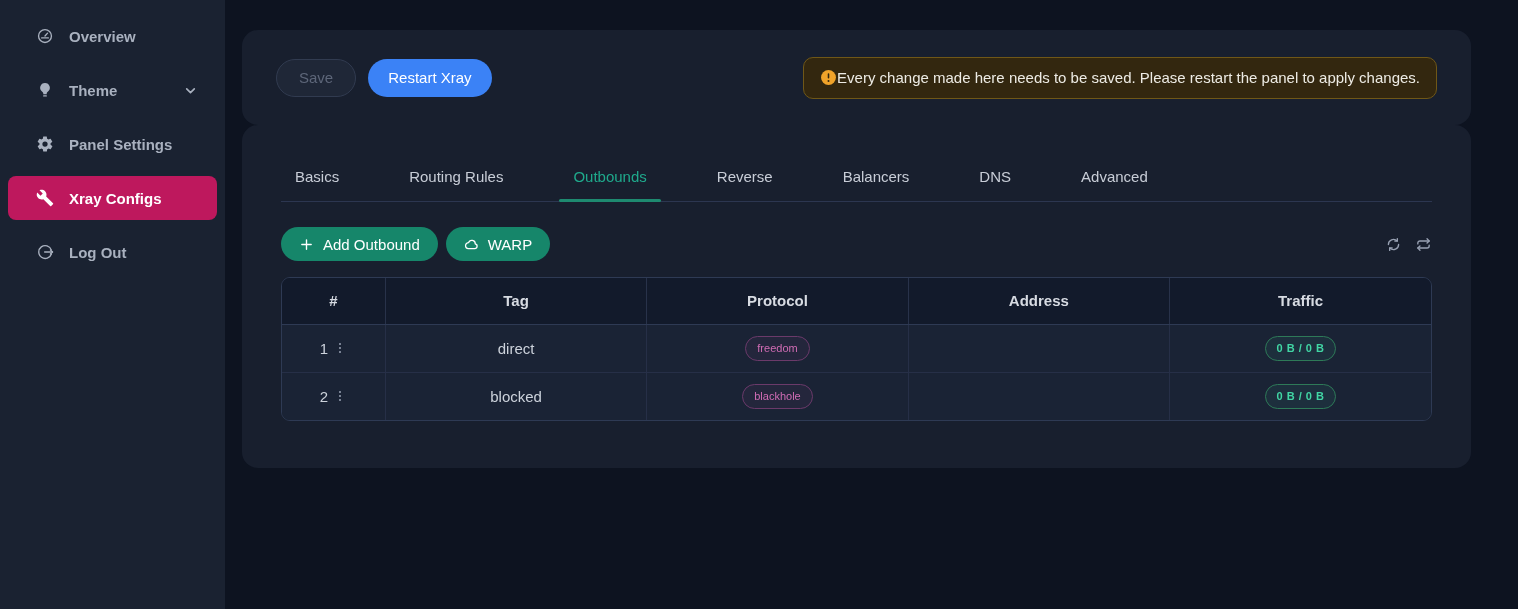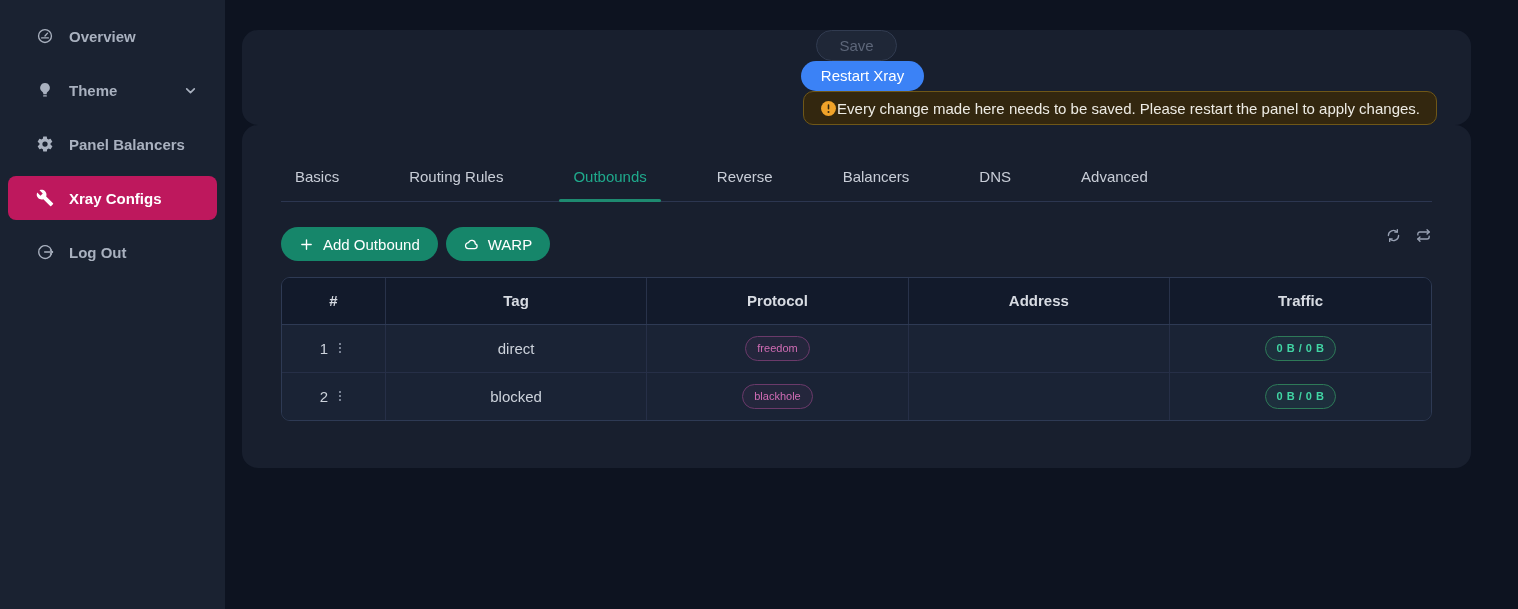--- a/index.html
+++ b/index.html
@@ -28,21 +28,21 @@
     cursor:pointer; white-space:nowrap;
   }
   .side-item .s-icon { width:18px; height:18px; margin-right:15px; display:flex; align-items:center; justify-content:center; }
   .side-item .s-icon svg { width:18px; height:18px; }
   .side-item.active { background:#be185d; color:#ffffff; }
   .side-item .chev { margin-left:auto; display:flex; }
   .side-item .chev svg { width:13px; height:13px; }
 
   
   .content { flex:1; padding:30px 47px 0 17px; }
-  .card { background:#181f2e; border-radius:16px;flex-direction:column; }
+  .card { background:#181f2e; border-radius:16px; }
 
   
   .toolbar-card { height:95px; display:flex; align-items:center; padding:0 34px; }
   .btn { font-family:inherit; cursor:pointer; }
   .btn-save {
     height:38px; padding:0 22px; border-radius:19px;
     background:#1f2737; border:1px solid #313b50;
     color:#5d6679; font-size:15px; cursor:not-allowed;
   }
   .btn-restart {
@@ -66,21 +66,21 @@
   .tab {
     padding:0 14px 16px; font-size:15px; color:#c8cdd7;
     cursor:pointer; position:relative; white-space:nowrap;
   }
   .tab.active { color:#1fa98c; }
   .tab.active::after {
     content:""; position:absolute; left:0; right:0; bottom:-1px;
     height:3px; background:#1e8a70; border-radius:2px;
   }
 
-  .actions-row { margin-top:25px; display:flex; align-items:flex-start; }
+  .actions-row { margin-top:25px; display:flex; align-items:center; }
   .btn-green {
     height:34px; border-radius:17px; border:none;
     background:#16866a; color:#fff; font-size:15px;
     display:inline-flex; align-items:center; gap:9px; padding:0 18px;
   }
   .btn-green .b-icon { display:flex; }
   .btn-green .b-icon svg { width:15px; height:15px; }
   .btn-green + .btn-green { margin-left:8px; }
   .table-tools { margin-left:auto; display:flex; align-items:center; gap:13px; color:#98a1b3; }
   .tool-icon { display:flex; cursor:pointer; }
@@ -151,21 +151,21 @@
       </span>
     </div>
 
 
     <div class="side-item">
       <span class="s-icon">
         <svg viewBox="0 0 24 24" fill="currentColor">
             <path d="M19.4 13c.04-.33.06-.66.06-1s-.02-.67-.06-1l2.1-1.65a.5.5 0 0 0 .12-.64l-2-3.46a.5.5 0 0 0-.6-.22l-2.48 1a7.6 7.6 0 0 0-1.73-1l-.37-2.65A.5.5 0 0 0 14 2h-4a.5.5 0 0 0-.5.42l-.37 2.65c-.62.26-1.2.6-1.73 1l-2.48-1a.5.5 0 0 0-.6.22l-2 3.46a.5.5 0 0 0 .12.64L4.6 11c-.04.33-.06.66-.06 1s.02.67.06 1l-2.1 1.65a.5.5 0 0 0-.12.64l2 3.46c.13.22.39.3.6.22l2.48-1c.53.4 1.1.74 1.73 1l.37 2.65a.5.5 0 0 0 .5.42h4a.5.5 0 0 0 .5-.42l.37-2.65c.62-.26 1.2-.6 1.73-1l2.48 1c.22.08.47 0 .6-.22l2-3.46a.5.5 0 0 0-.12-.64L19.4 13zM12 15.5a3.5 3.5 0 1 1 0-7 3.5 3.5 0 0 1 0 7z"></path>
           </svg>
       </span>
-      <span>Panel Balancers</span>
+      <span>Panel Settings</span>
     </div>
 
     <div class="side-item active">
       <span class="s-icon">
         <svg viewBox="0 0 24 24" fill="currentColor">
             <path d="M22.7 19l-9.1-9.1c.9-2.3.4-5-1.5-6.9-2-2-5-2.4-7.4-1.3L9 6 6 9 1.6 4.7C.4 7.1.9 10.1 2.9 12.1c1.9 1.9 4.6 2.4 6.9 1.5l9.1 9.1c.4.4 1 .4 1.4 0l2.3-2.3c.5-.4.5-1.1.1-1.4z"></path>
           </svg>
       </span>
       <span>Xray Configs</span>
     </div>

